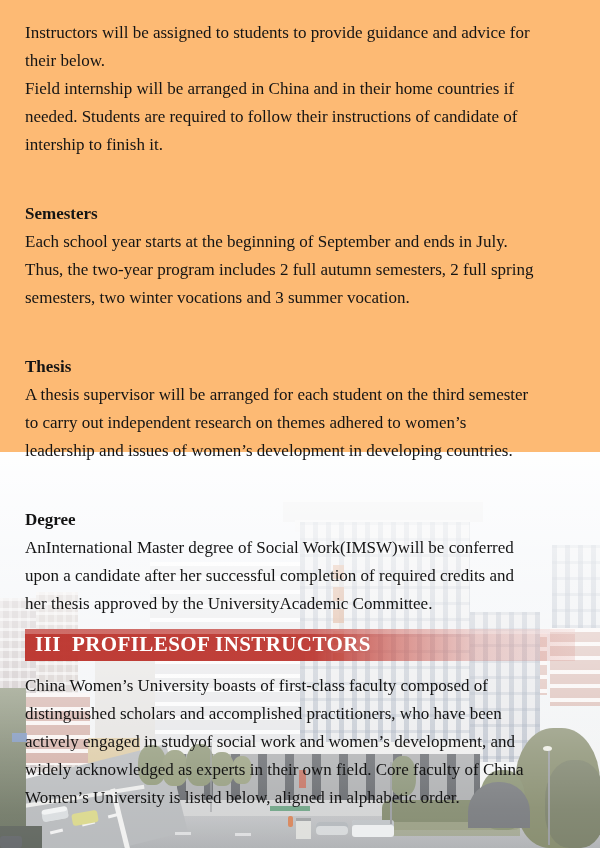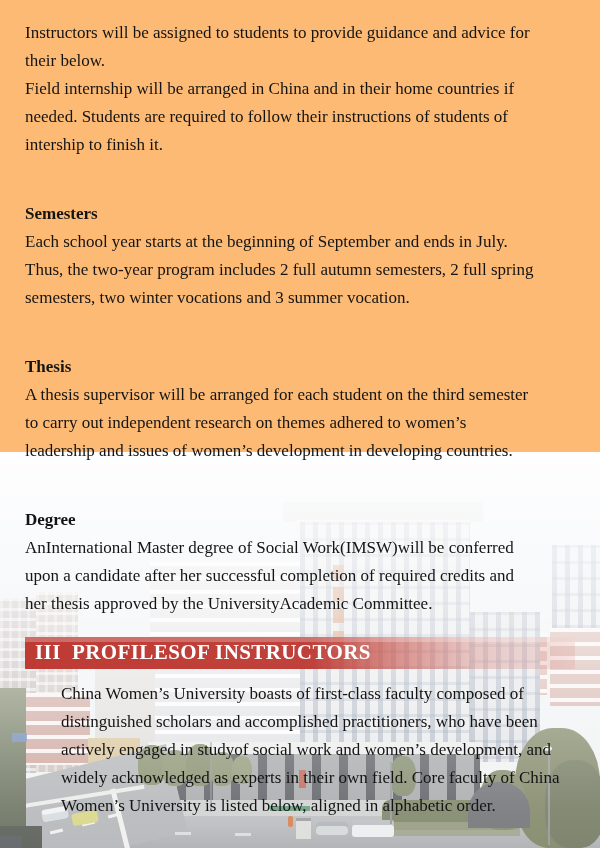--- a/index.html
+++ b/index.html
@@ -26,29 +26,29 @@
       rgba(255,255,255,.80) 22%, rgba(255,255,255,.66) 40%,
       rgba(255,255,255,.50) 58%, rgba(255,255,255,.34) 76%,
       rgba(255,255,255,.24) 90%, rgba(255,255,255,.20) 100%); }
   
   .content { position:absolute; inset:0; padding:19px 25px 0 25px; }
   .ln { white-space:pre; font-size:17px; line-height:28px; height:28px; color:#141414;
         text-rendering:optimizeLegibility; }
   .head { margin-top:41px; }
   .head .ln { font-weight:700; }
   .banner {
-    margin-top:19px; height:32px; width:550px; line-height:31px;
+    margin-top:11px; height:32px; width:550px; line-height:31px;
     padding-left:10px; box-sizing:border-box;
     font-size:21px; font-weight:700; color:#ffffff; letter-spacing:.4px; white-space:pre;
     background:
       linear-gradient(to bottom, rgba(255,255,255,.25) 0 5px, rgba(255,255,255,0) 5px),
       linear-gradient(to right, rgba(188,52,45,.96) 0%, rgba(188,52,45,.93) 52%,
         rgba(197,66,56,.55) 68%, rgba(206,92,82,.28) 82%, rgba(212,114,104,.15) 100%);
   }
-  .after-banner { margin-top:11px;margin-left:36px; }
+  .after-banner { margin-top:11px; }
 </style>
 </head>
 <body>
 
 <div class="page">
 
   <div class="photo">
     <div class="ph sky"></div>
 
     <div class="ph grid-v" style="left:552px;top:93px;width:48px;height:100px;background-color:#e3e6ea;"></div>
@@ -123,21 +123,21 @@
 
   <div class="content">
 
     <div class="para">
       <div class="ln">Instructors will be assigned to students to provide guidance and advice for</div>
       <div class="ln">their below.</div>
     </div>
 
     <div class="para">
       <div class="ln">Field internship will be arranged in China and in their home countries if</div>
-      <div class="ln">needed. Students are required to follow their instructions of students of</div>
+      <div class="ln">needed. Students are required to follow their instructions of candidate of</div>
       <div class="ln">intership to finish it.</div>
     </div>
 
     <div class="head">
       <div class="ln">Semesters</div>
     </div>
     <div class="para">
       <div class="ln">Each school year starts at the beginning of September and ends in July.</div>
       <div class="ln">Thus, the two-year program includes 2 full autumn semesters, 2 full spring</div>
       <div class="ln">semesters, two winter vocations and 3 summer vocation.</div>

